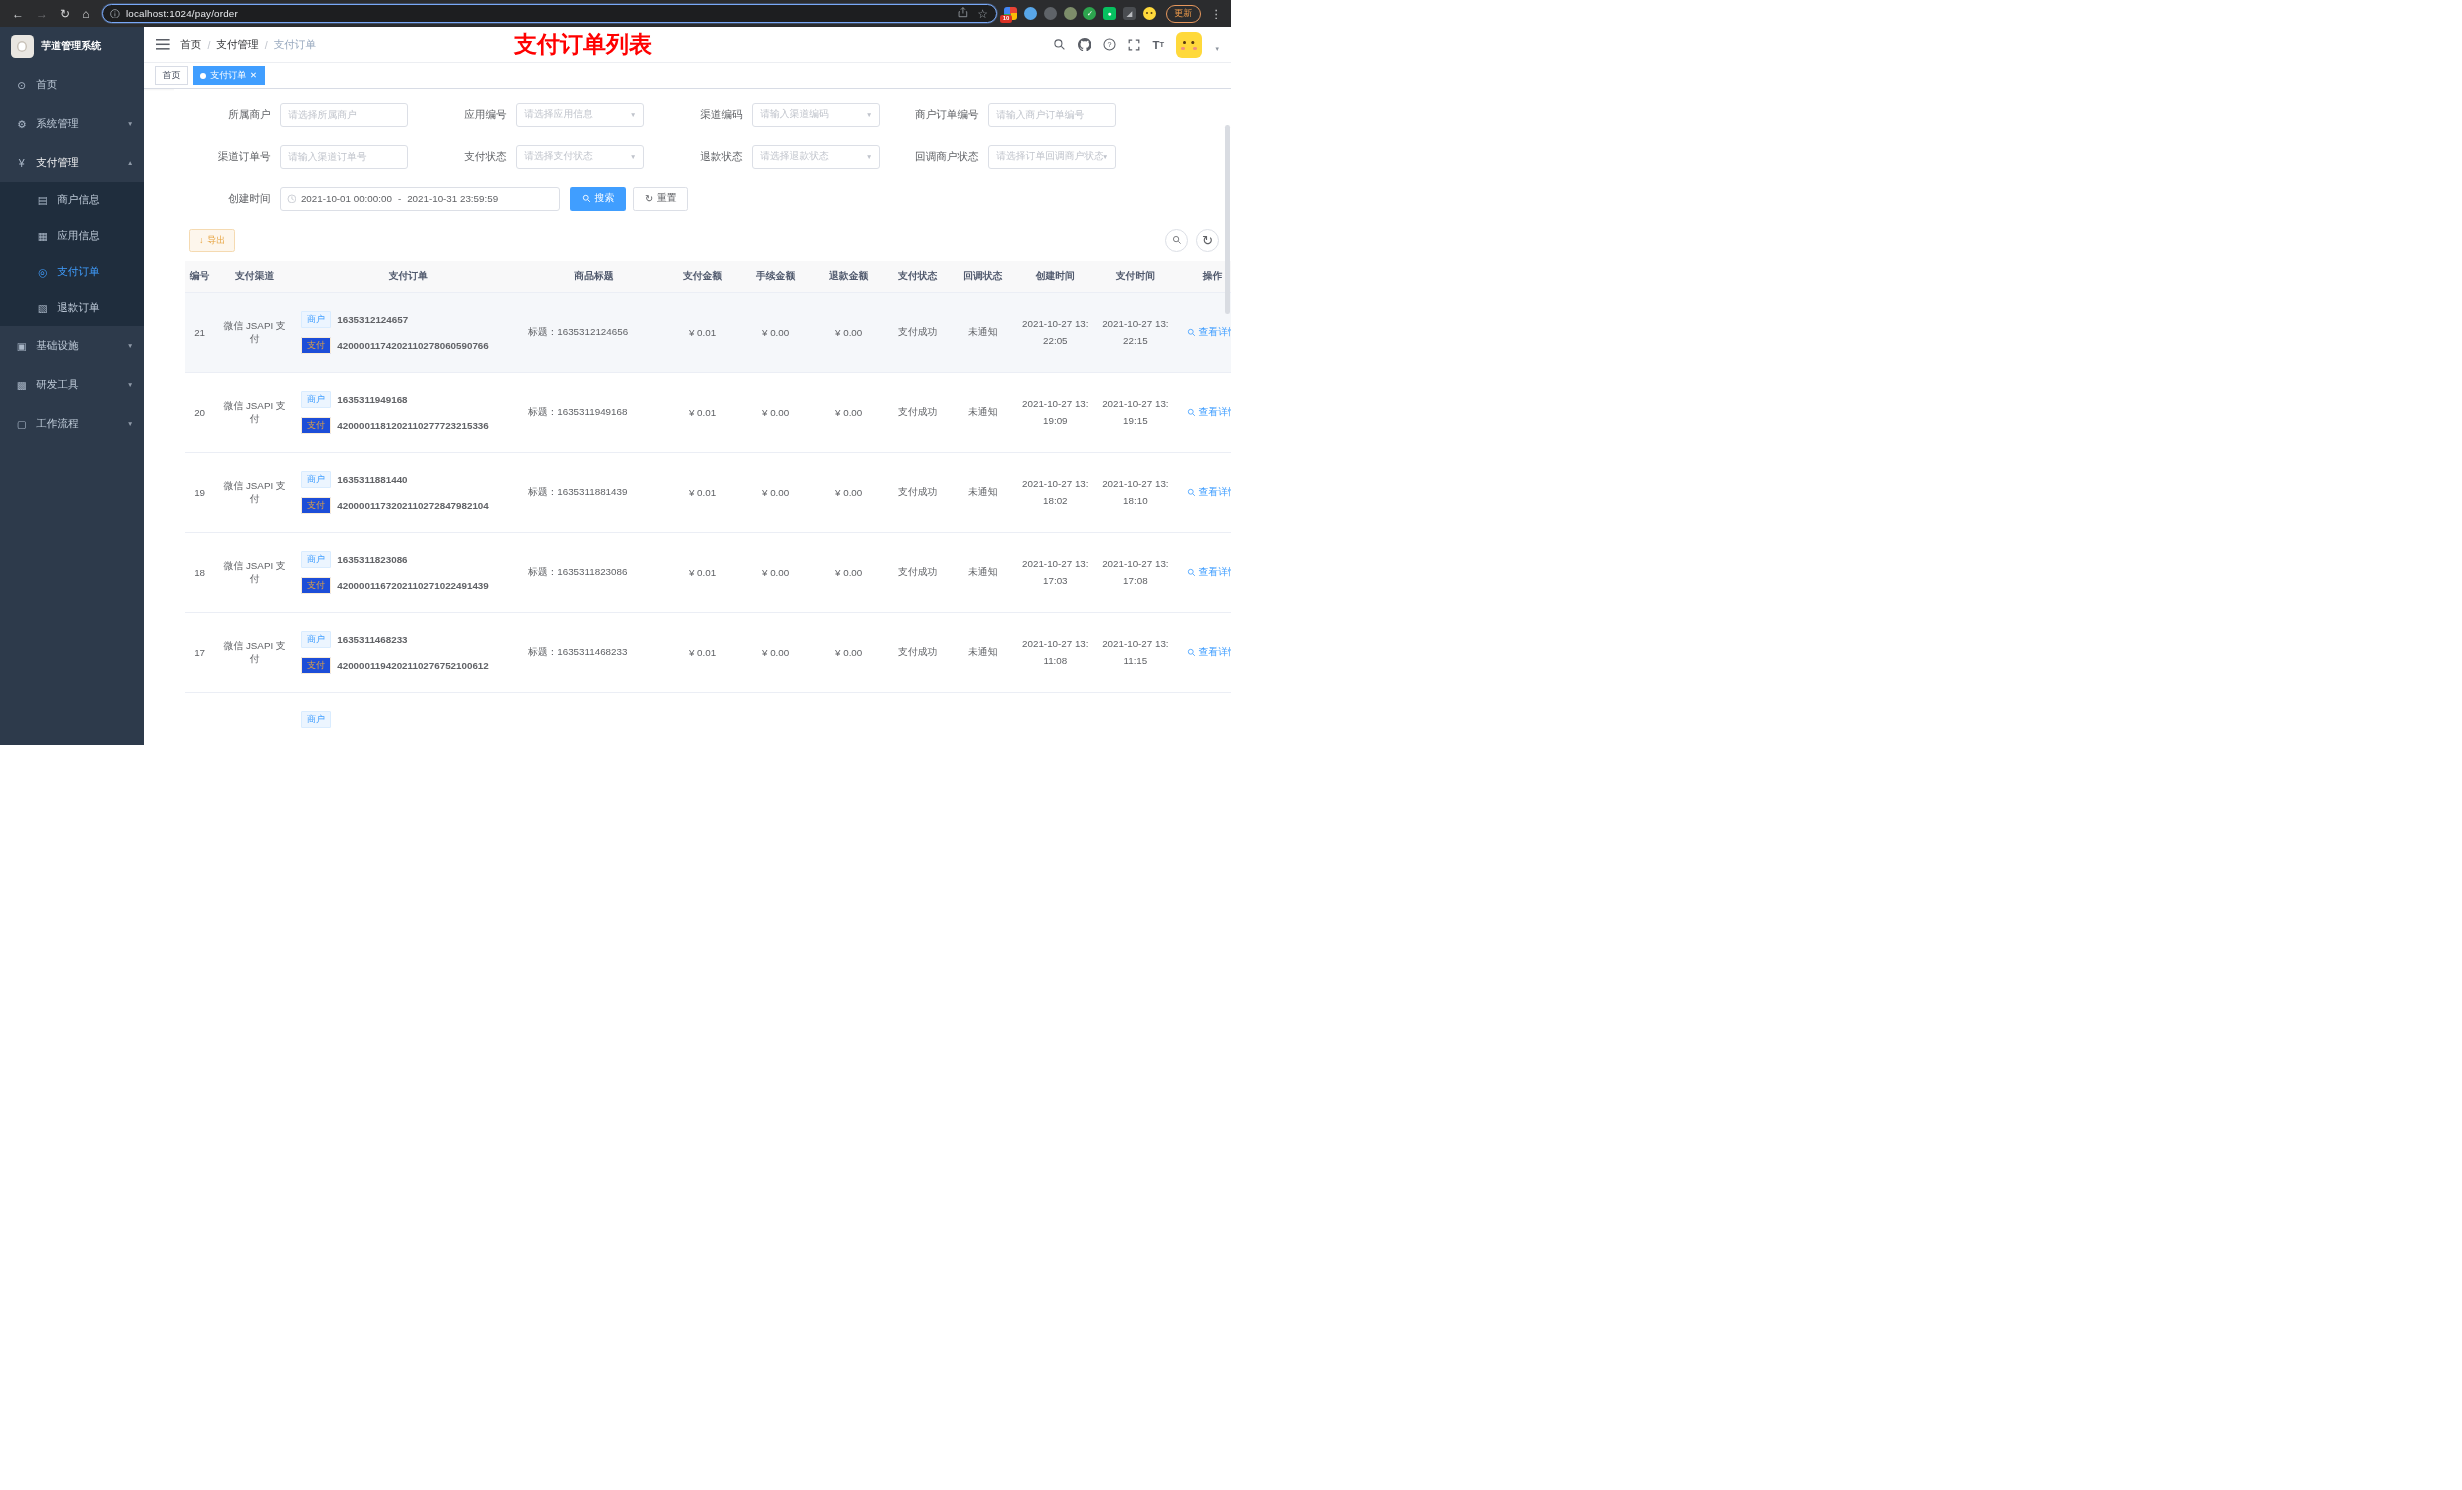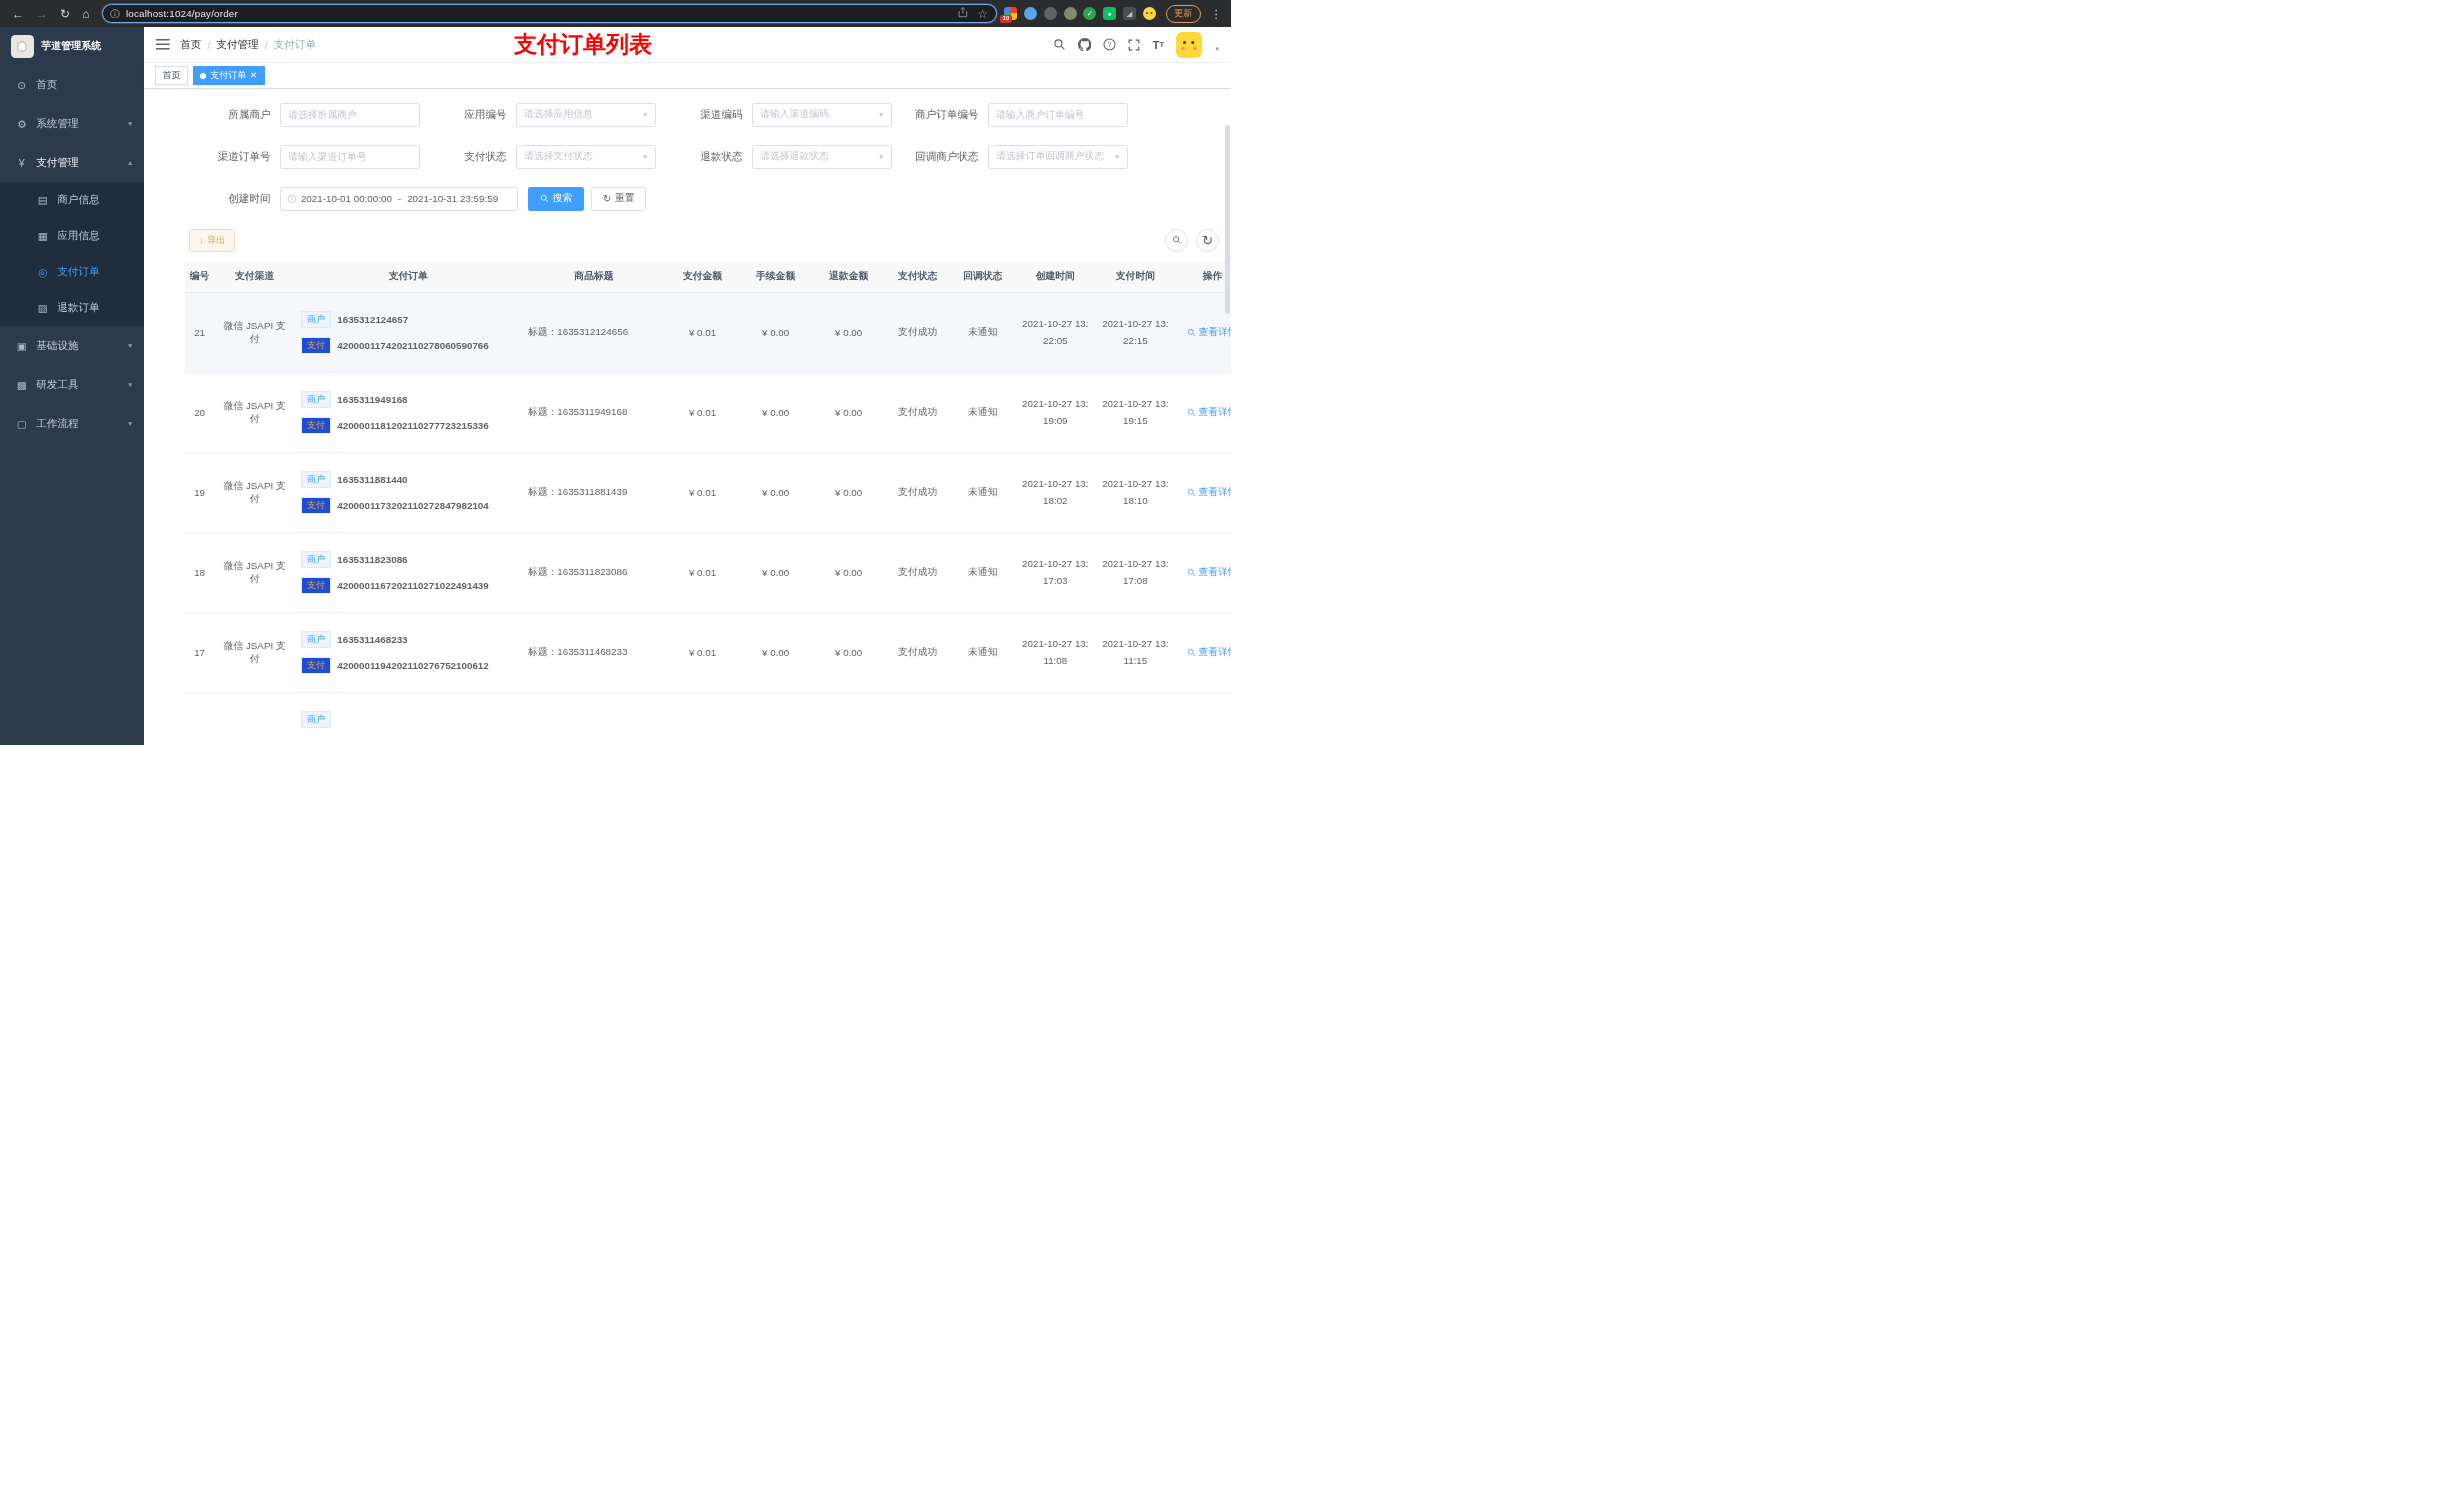--- a/index.html
+++ b/index.html
@@ -87,29 +87,29 @@
   .tag-dot { width:6px; height:6px; border-radius:50%; background:#fff; }
   .tag-close { font-size:8.3px; line-height:1; }
 
   
   .content { flex:1; overflow:hidden; padding-top:13.6px; position:relative; background:#fff;margin-left:30px; }
 
   .filter-form { padding:0 4.5px 0 10.6px; }
   .filter-row { display:flex; margin-bottom:18px; }
   .field { display:flex; align-items:center; width:236px; }
   .field-label { width:95px; text-align:right; padding-right:9px; font-size:10.6px; color:#606266; white-space:nowrap; }
-  .el-input, .el-select { width:140px; height:24px; border:0.8px solid #dcdfe6; border-radius:3px; background:#fff;
+  .el-input, .el-select { width:128px; height:24px; border:0.8px solid #dcdfe6; border-radius:3px; background:#fff;
     display:flex; align-items:center; padding:0 7.6px; font-size:9.8px; color:#606266; }
   .el-input input { border:none; outline:none; width:100%; font-size:9.8px; color:#606266; background:transparent;
     font-family:inherit; }
   .el-input input::placeholder { color:#c0c4cc; }
   .el-select .sel-placeholder { flex:1; color:#c0c4cc; white-space:nowrap; overflow:hidden; }
   .sel-caret { color:#c0c4cc; font-size:7.6px; }
   .date-field { display:flex; align-items:center; }
-  .date-range { width:238px; height:24px; border:0.8px solid #dcdfe6; border-radius:3px; display:flex;
+  .date-range { width:280px; height:24px; border:0.8px solid #dcdfe6; border-radius:3px; display:flex;
     align-items:center; padding:0 6px; gap:4.5px; font-size:9.8px; color:#606266; }
   .date-range .clock { color:#c0c4cc; display:flex; }
   .range-sep { color:#606266; padding:0 1.5px; }
   .btn { height:24px; border-radius:2.3px; font-size:9.8px; display:inline-flex; align-items:center; gap:3.8px;
     padding:0 10.6px; cursor:pointer; border:0.8px solid transparent; font-family:inherit; }
   .btn-primary { background:var(--accent,#409eff); color:#fff; margin-left:10.6px; }
   .btn-default { background:#fff; border-color:#dcdfe6; color:#606266; margin-left:7.6px; }
 
   .table-toolbar { display:flex; align-items:center; padding:0 12px 0 15px; margin-top:1.5px; }
   .btn-export { height:23px; border-radius:2.3px; font-size:9px; display:inline-flex; align-items:center; gap:3.8px;

